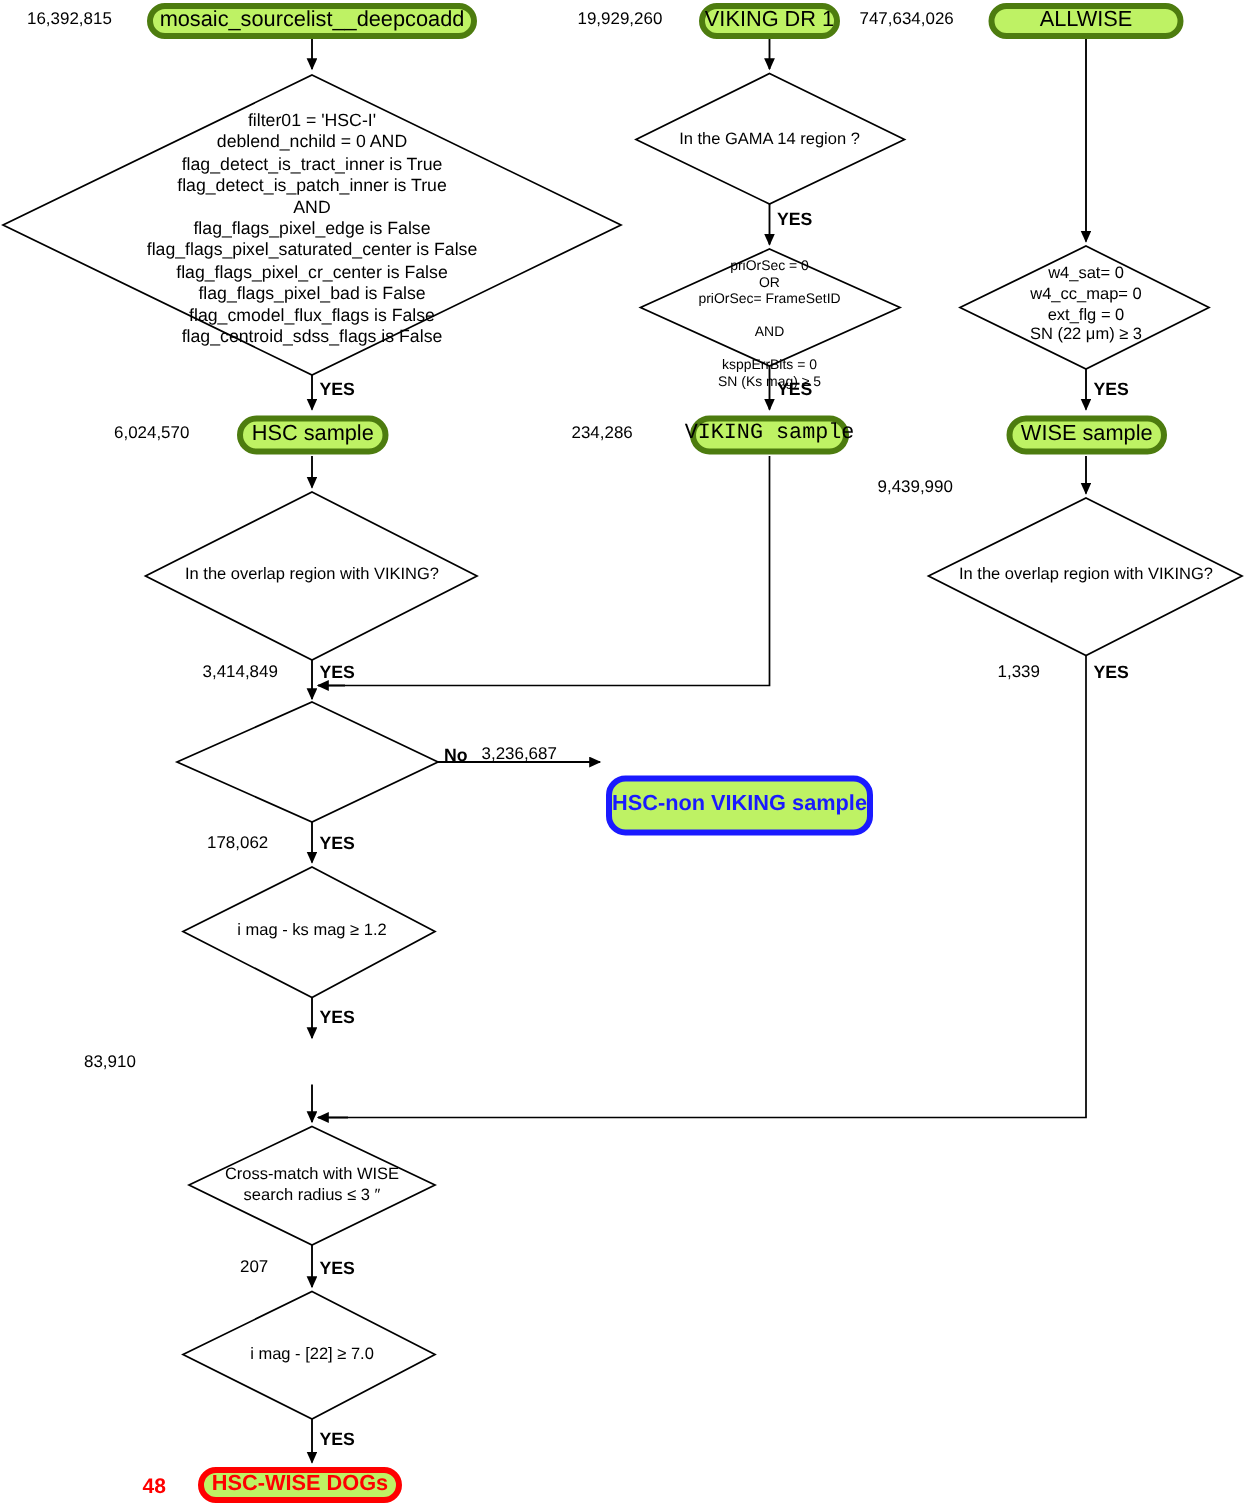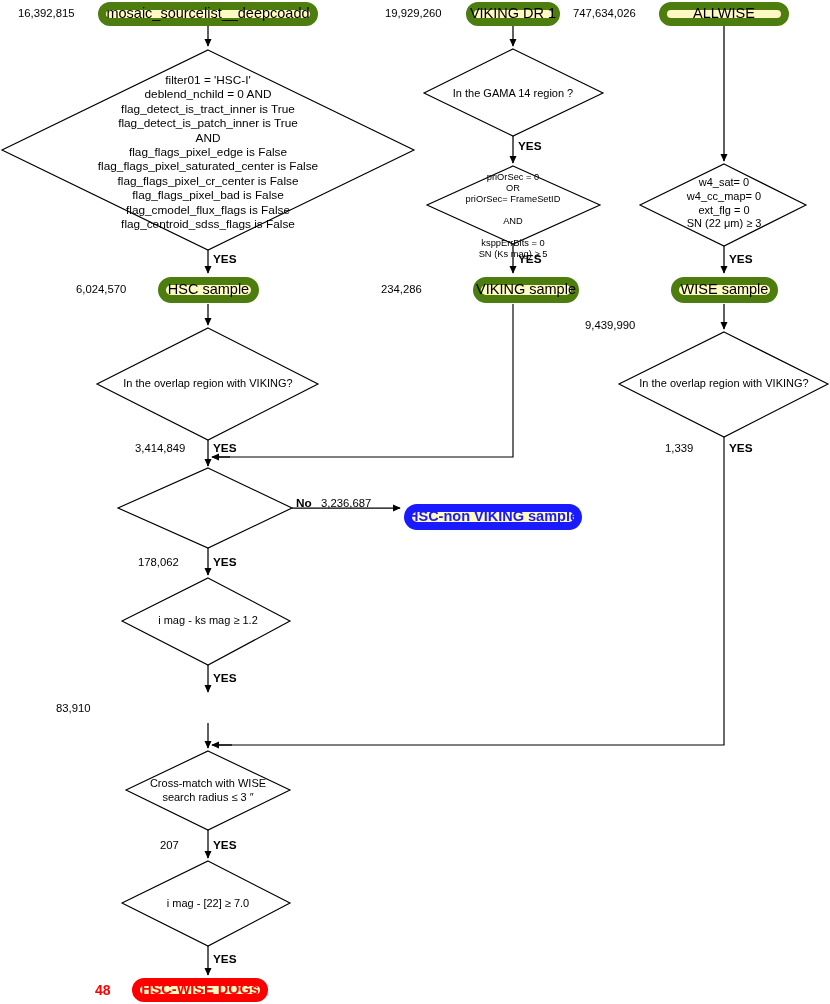--- a/index.html
+++ b/index.html
@@ -28,23 +28,23 @@
     left: 0;
     top: 0;
     width: 830px;
     height: 1004px;
     display: block;
   }
   
   .term-box {
     position: absolute;
     box-sizing: border-box;
-    border: 8px solid #4d7c0f;
+    border: 4px solid #4d7c0f;
     border-radius: 13px;
-    background: #fef9c3;
+    background: #bef264;
     display: flex;
     align-items: center;
     justify-content: center;
     font-size: 14.5px;
     line-height: 1.05;
     white-space: nowrap;
     color: #000000;
   }
   .term-box.blue {
     border-color: #1a1aff;
@@ -160,31 +160,31 @@
   <div class="term-box" style="left:659px; top:2px; width:130px; height:24px;">
     <span>ALLWISE</span>
   </div>
   <div class="count-label" style="left:573px; top:7px; width:80px;">747,634,026</div>
 
   <div class="term-box" style="left:158px; top:277px; width:101px; height:26px;">
     <span>HSC sample</span>
   </div>
   <div class="count-label" style="left:76px; top:283px; width:74px;">6,024,570</div>
 
-  <div class="term-box" style="left:473px; top:277px; width:106px; height:26px;">
+  <div class="term-box" style="left:460px; top:277px; width:106px; height:26px;font-family:Liberation Mono, monospace;">
     <span>VIKING sample</span>
   </div>
   <div class="count-label" style="left:381px; top:283px; width:72px;">234,286</div>
 
   <div class="term-box" style="left:671px; top:277px; width:107px; height:26px;">
     <span>WISE sample</span>
   </div>
   <div class="count-label" style="left:585px; top:283px; width:78px;margin-top:36px;">9,439,990</div>
 
-  <div class="term-box blue" style="left:404px; top:504px; width:178px; height:26px;">
+  <div class="term-box blue" style="left:404px; top:517px; width:178px; height:40px;">
     <span>HSC-non VIKING sample</span>
   </div>
 
   <div class="count-label" style="left:56px; top:702px; width:70px;">83,910</div>
 
   <div class="term-box red" style="left:132px; top:978px; width:136px; height:24px;">
     <span>HSC-WISE DOGs</span>
   </div>
   <div class="count-label red" style="left:95px; top:982px; width:38px;">48</div>
 

